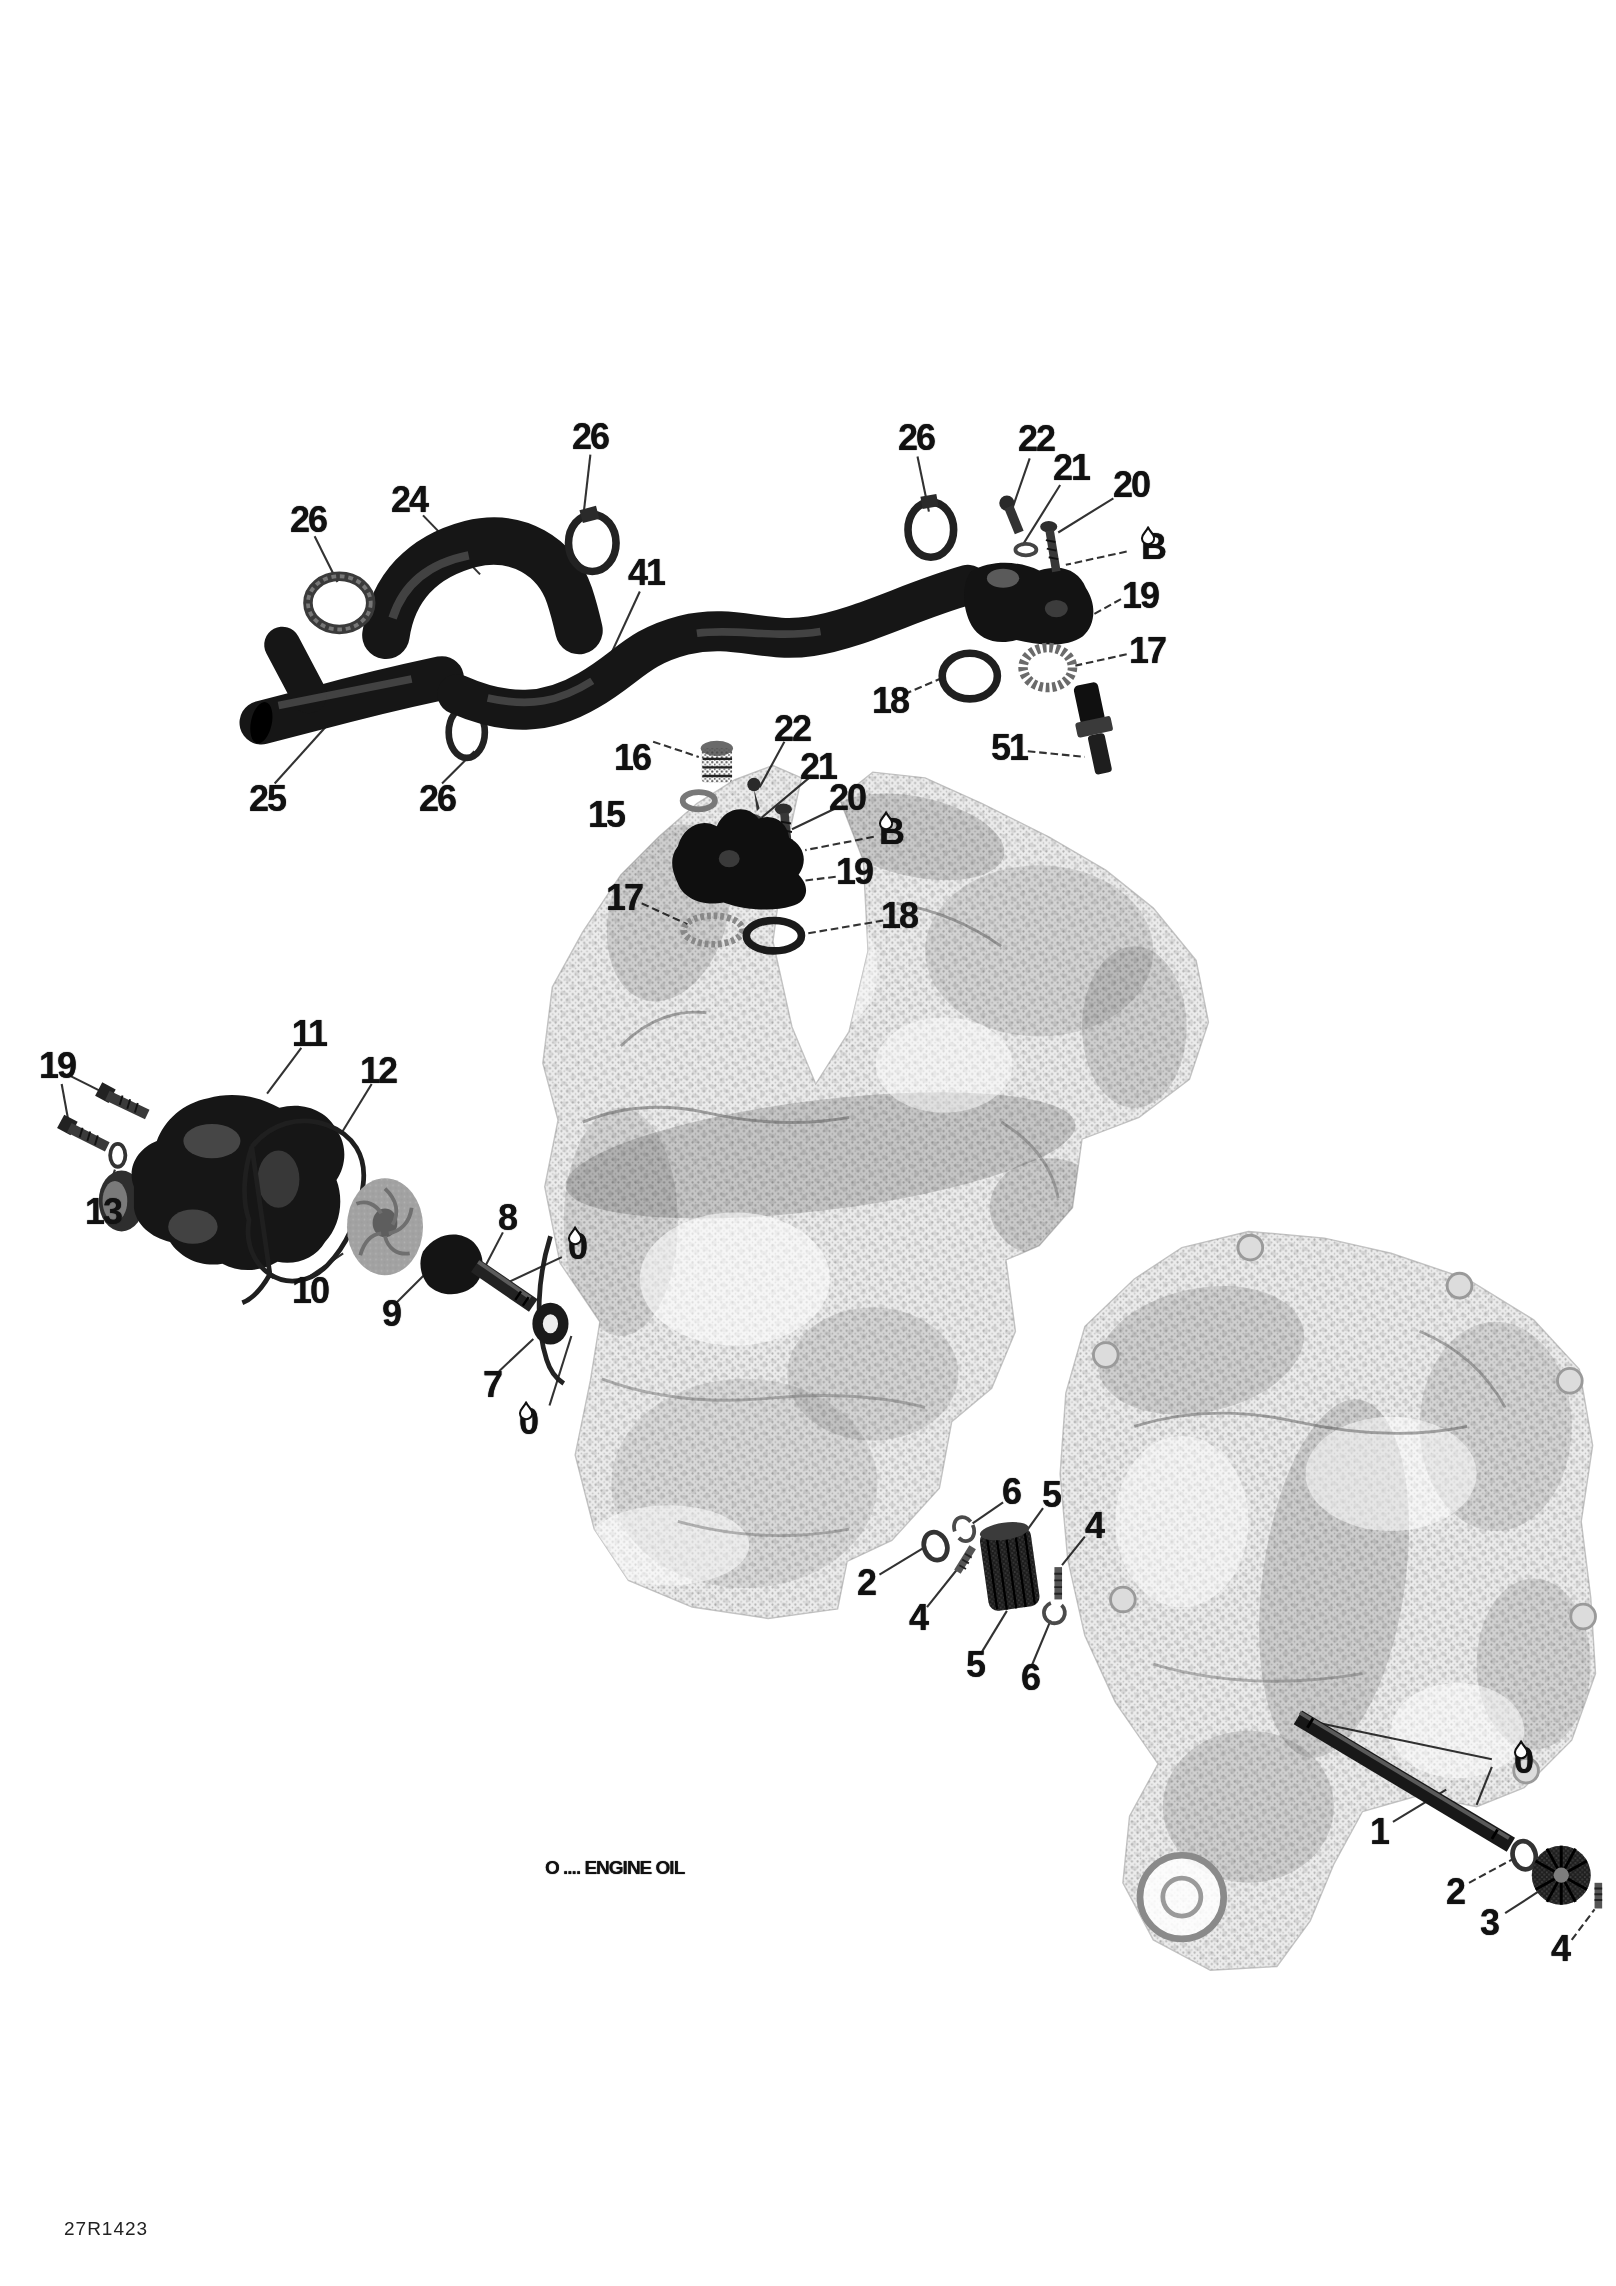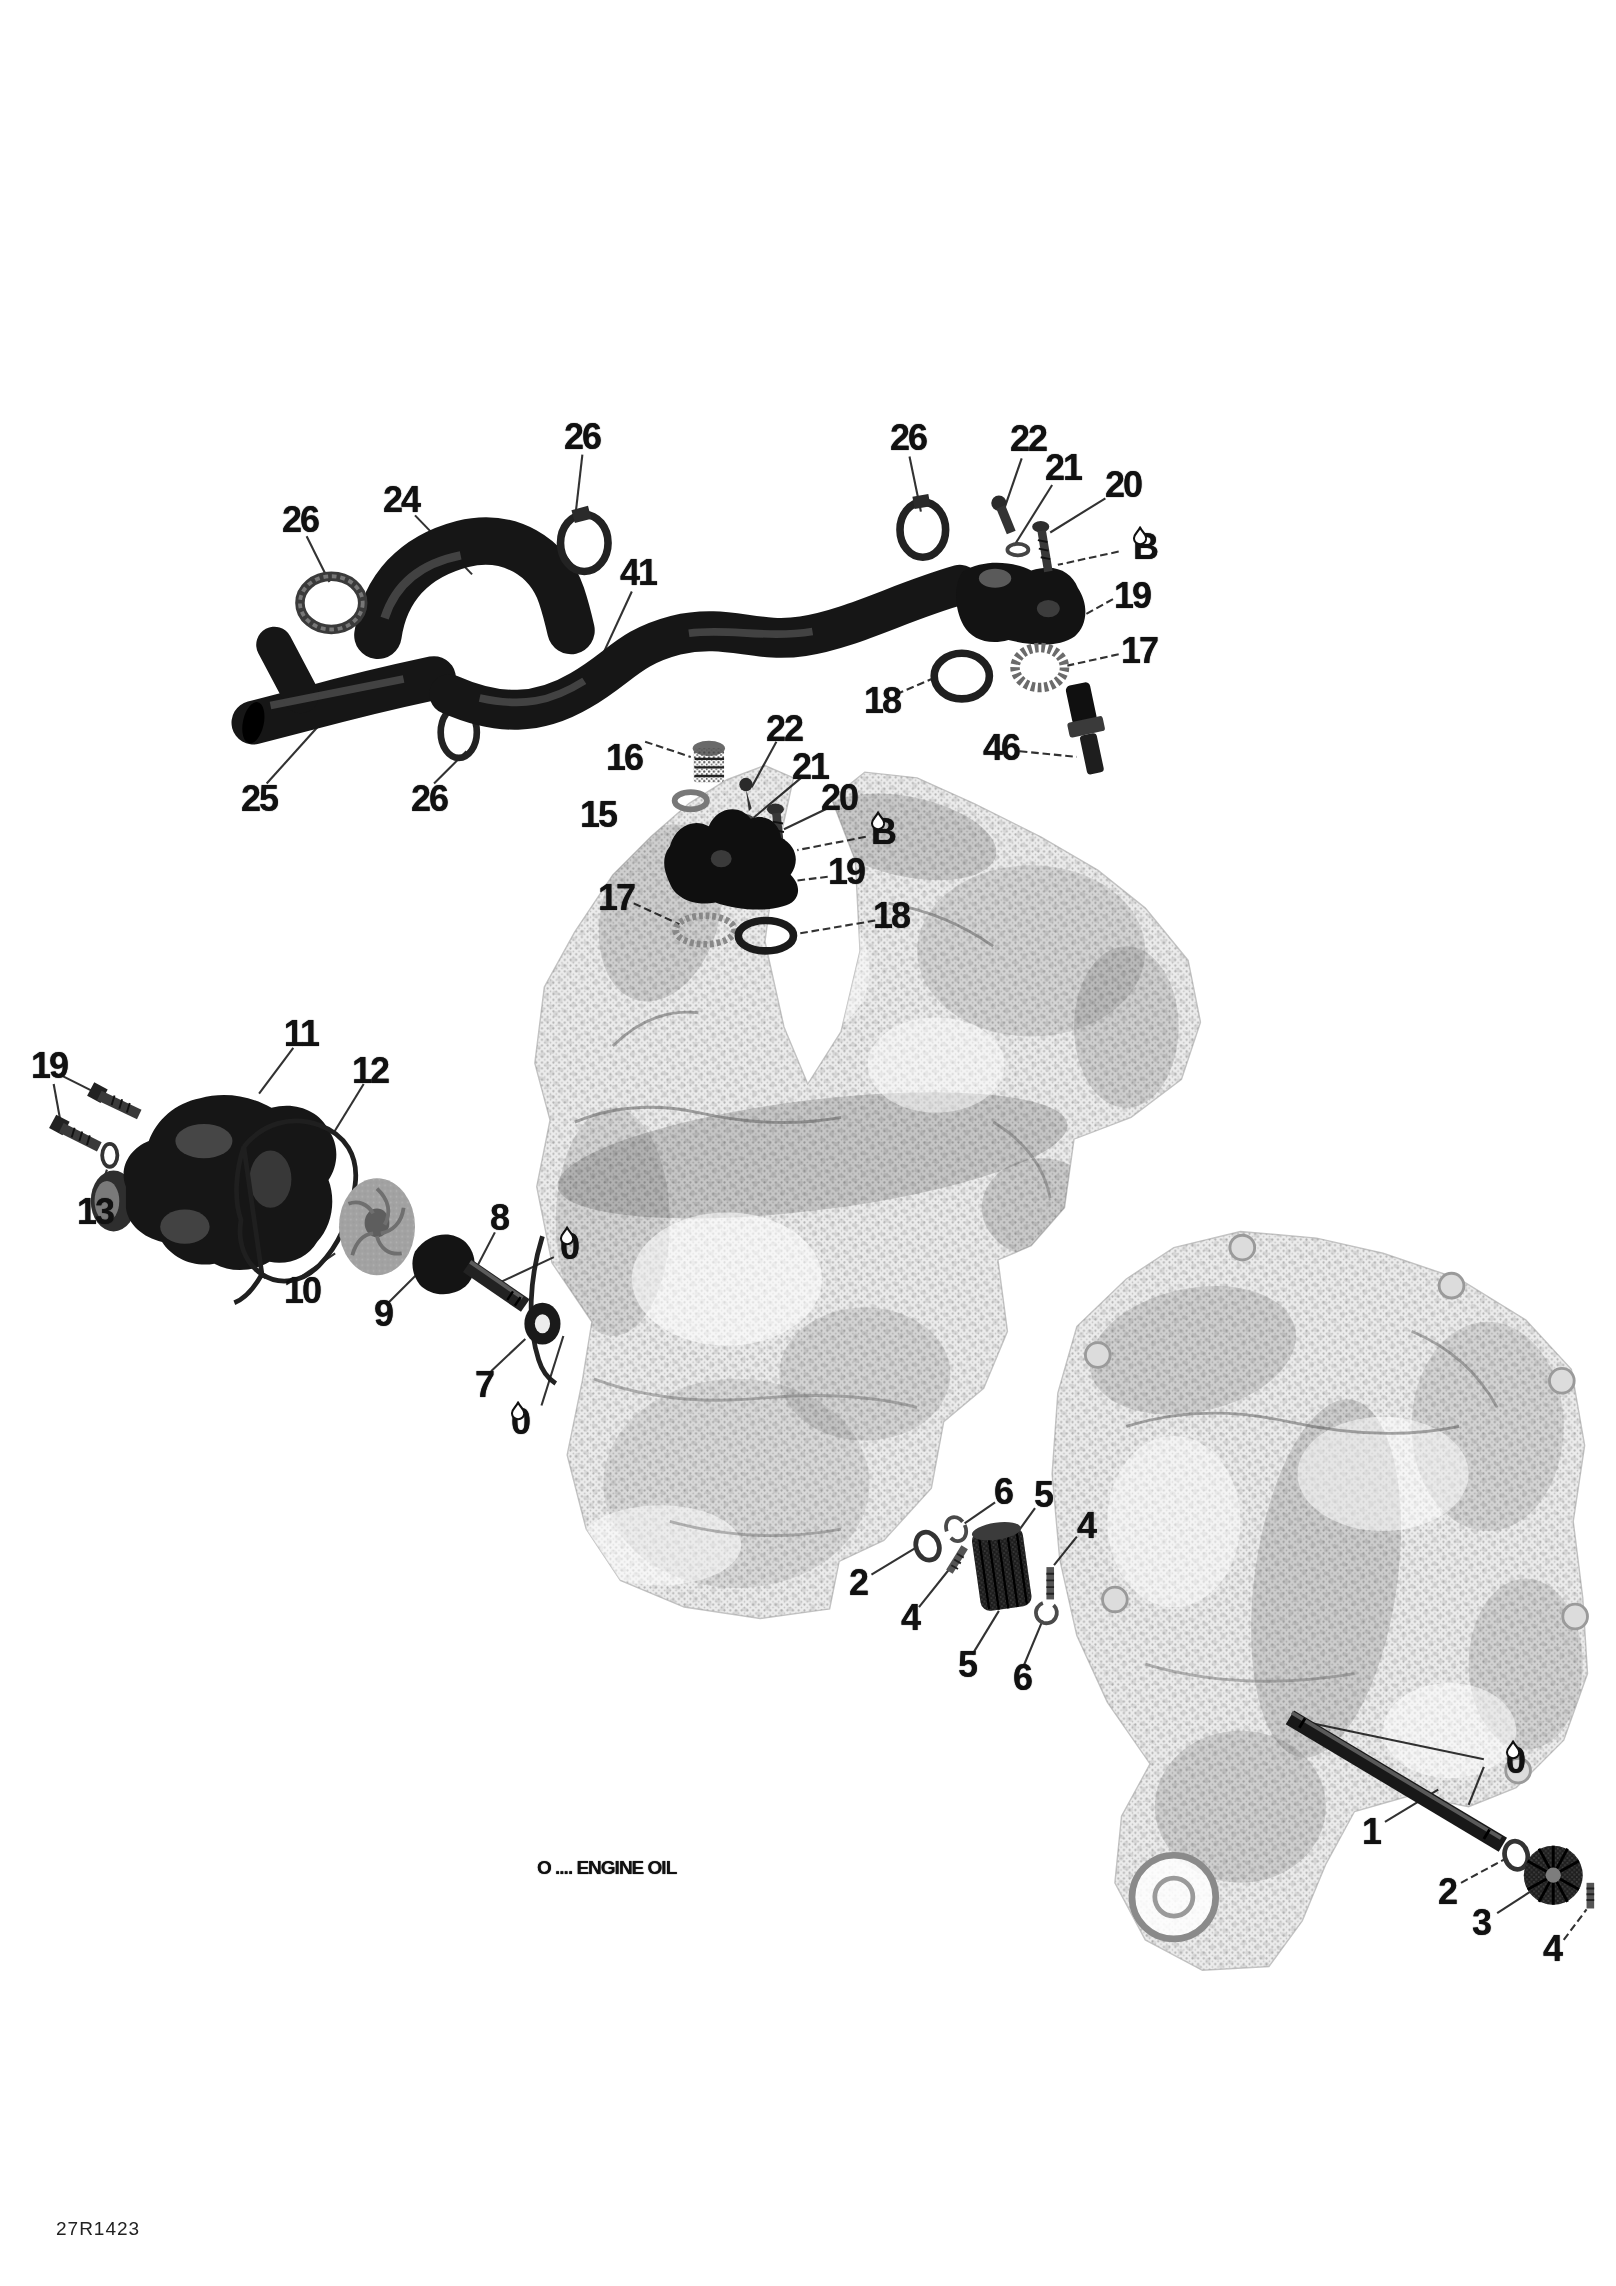--- a/index.html
+++ b/index.html
@@ -1,17 +1,17 @@
 <!DOCTYPE html>
 <html style="font-size:15px"><head>
 <meta charset="utf-8">
 <style>
   html,body{margin:0;padding:0;background:#fff;}
   body{width:1617px;height:2286px;position:relative;font-family:"Liberation Sans",sans-serif;overflow:hidden;}
-  #stage{position:absolute;left:4px;top:0;width:1352px;height:2286px;}
+  #stage{position:absolute;left:12px;top:0;width:1352px;height:2286px;}
   svg{position:absolute;left:0;top:0;}
   .callout{
     position:absolute;
     transform:translate(-50%,-52%);
     font-weight:700;
     font-size:36px;
     letter-spacing:-1.9px;
     color:#111;
     white-space:nowrap;
     display:flex;
@@ -367,21 +367,21 @@
       <div class="callout" style="left: 1128px; top: 597px;">
         <span class="txt">19</span>
       </div>
       <div class="callout" style="left: 1135px; top: 652px;">
         <span class="txt">17</span>
       </div>
       <div class="callout" style="left: 878px; top: 702px;">
         <span class="txt">18</span>
       </div>
       <div class="callout" style="left: 997px; top: 749px;">
-        <span class="txt">46</span>
+        <span class="txt">51</span>
       </div>
       <div class="callout" style="left: 620px; top: 735px; margin-top: 24px;">
         <span class="txt">16</span>
       </div>
       <div class="callout" style="left: 780px; top: 730px;">
         <span class="txt">22</span>
       </div>
       <div class="callout" style="left: 806px; top: 768px;">
         <span class="txt">21</span>
       </div>

